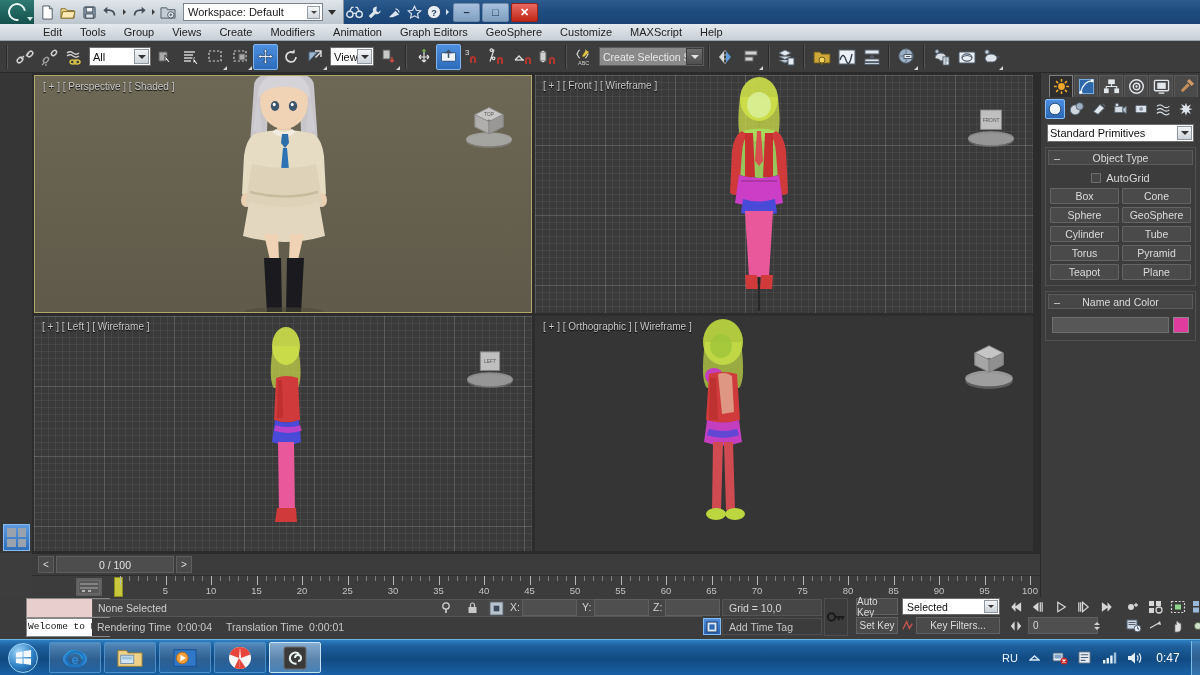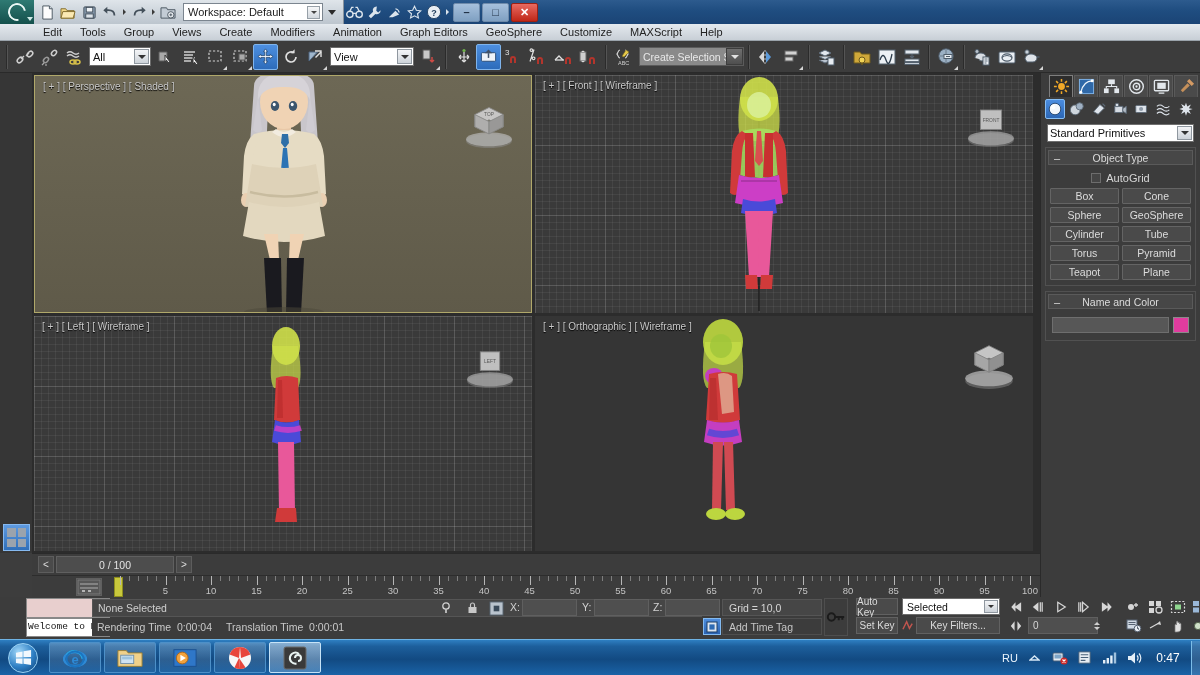--- a/index.html
+++ b/index.html
@@ -103,21 +103,21 @@
   .tbtn{width:25px;height:26px;display:flex;align-items:center;justify-content:center;position:relative;border-radius:2px;}
   .tbtn.active{background:linear-gradient(180deg,#4d8fe0,#2d6cbb);border:1px solid #7fb4ec;}
   .tbtn .corner{position:absolute;right:1px;bottom:0px;width:0;height:0;
     border-left:4px solid transparent;border-bottom:4px solid #d6d6d6;}
   .selbox{
     width:62px;height:19px;background:#fff;border:1px solid #6d6d6d;color:#111;
     font-size:11px;display:flex;align-items:center;padding-left:3px;position:relative;margin:0 2px;}
   .selbox .ar{position:absolute;right:1px;top:1px;width:15px;height:15px;
     background:linear-gradient(180deg,#f4f5f7,#cdd3d9);border:1px solid #8f979f;display:flex;align-items:center;justify-content:center;}
   .selbox .ar i{width:0;height:0;border-left:4px solid transparent;border-right:4px solid transparent;border-top:4px solid #333;font-style:normal;}
-  .viewbox{width:84px;}
+  .viewbox{width:44px;}
   .cssbox{
     width:105px;height:19px;background:#8a8a8a;border:1px solid #5b5b5b;color:#e8e8e8;
     font-size:10.5px;display:flex;align-items:center;padding-left:3px;position:relative;margin-left:3px;
     overflow:hidden; white-space:nowrap;}
   .cssbox .ar{position:absolute;right:0px;top:0px;width:17px;height:17px;
     background:linear-gradient(180deg,#6f6f6f,#4f4f4f);border:1px solid #3d3d3d;display:flex;align-items:center;justify-content:center;}
   .cssbox .ar i{width:0;height:0;border-left:4px solid transparent;border-right:4px solid transparent;border-top:4px solid #e2e2e2;font-style:normal;}
 
   
   #leftrail{position:absolute;top:73px;left:0;width:32px;height:480px;background:#363636;}

